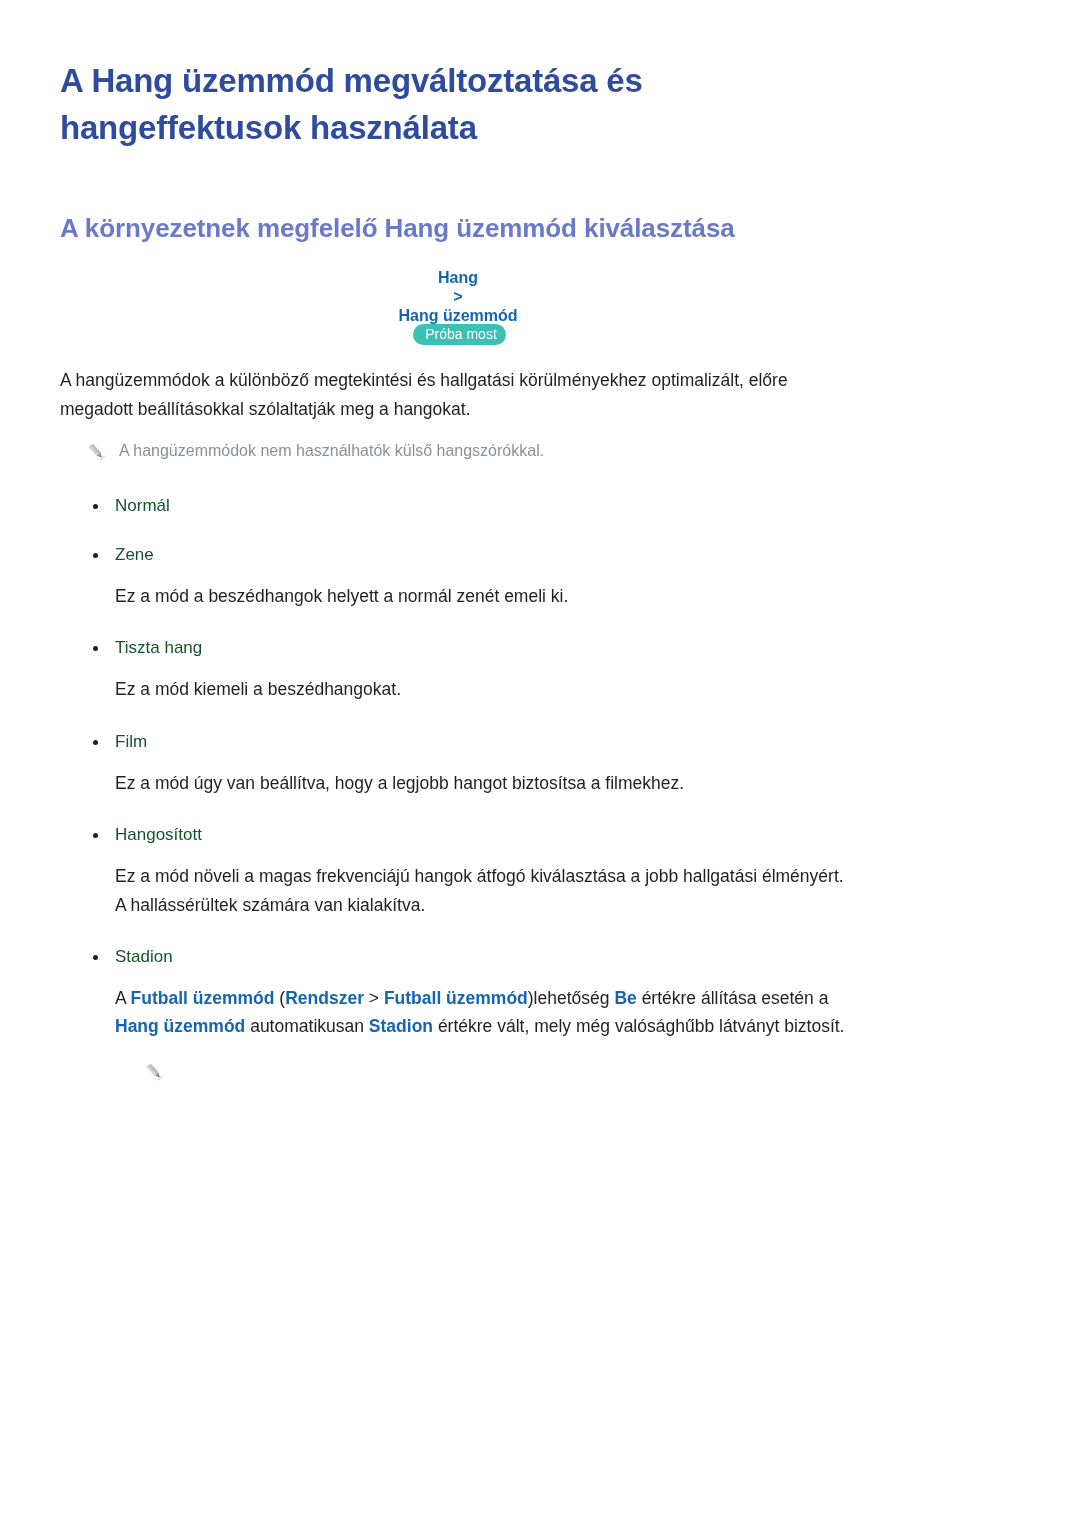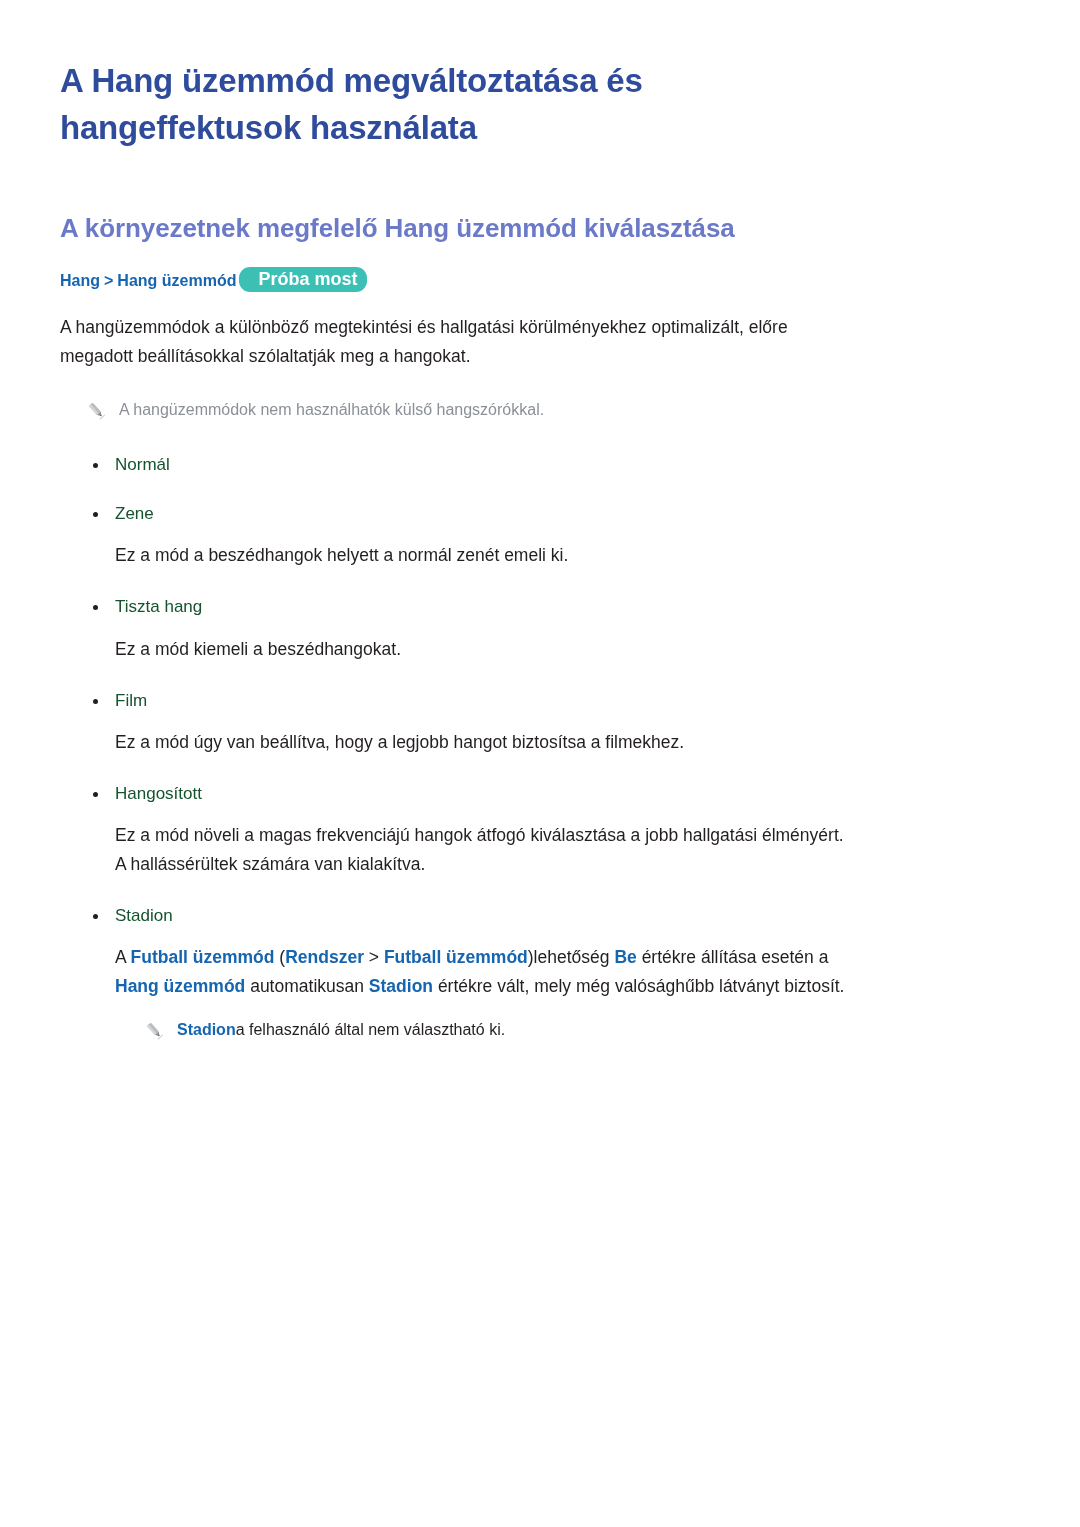--- a/index.html
+++ b/index.html
@@ -50,31 +50,32 @@
   
   .breadcrumb {
     margin-top: 22px;
     font-size: 16px;
     font-weight: bold;
     color: #1565b0;
     line-height: 1.2;
     display: flex;
     align-items: center;
     flex-wrap: wrap;
+    flex-direction: column;
   }
   .breadcrumb .crumb { white-space: pre; }
   .breadcrumb .sep { white-space: pre; padding: 0 4px; }
   .badge {
     display: inline-block;
     background: #3cc0b4;
     color: #ffffff;
-    font-size: 18px;
-    font-weight: bold;
+    font-size: 14px;
+    font-weight: normal;
     border-radius: 11px;
-    padding: 2px 9px 3px 19px;
+    padding: 2px 9px 3px 12px;
     line-height: 1.15;
     margin-left: 3px;
     position: relative;
     top: -1px;
     white-space: nowrap;
   }
 
   
   .body-para {
     margin: 0;
@@ -82,21 +83,21 @@
     font-size: 17.5px;
     line-height: 1.62;
     color: #231f20;
     max-width: 890px;
   }
 
   
   .note {
     display: flex;
     align-items: flex-start;
-    margin-top: 28px;
+    margin-top: 16px;
     padding-left: 25px;
   }
   .note .pencil-icon {
     flex: 0 0 auto;
     width: 22px;
     height: 22px;
     margin-right: 12px;
     margin-top: 2px;
   }
   .note .pencil-icon svg { display: block; }
@@ -235,19 +236,18 @@
             <svg width="22" height="22" viewBox="0 0 22 22" aria-hidden="true">
               <g transform="rotate(-42 11 11)">
                 <rect x="9" y="2.5" width="5.2" height="12.2" rx="1" fill="#b9bcc0"></rect>
                 <rect x="9" y="2.5" width="2.4" height="12.2" rx="0.6" fill="#d3d5d8"></rect>
                 <polygon points="9,14.7 14.2,14.7 11.6,18.4" fill="#8f9499"></polygon>
                 <polygon points="10.6,17.1 12.6,17.1 11.6,18.6" fill="#4e5256"></polygon>
                 <rect x="8.4" y="19.2" width="6.6" height="1.1" fill="#cfd2d5"></rect>
               </g>
             </svg>
           </span>
-          <span class="note-text"><span class="b em">Stadion</span><span class="k">a felhasználó által nem választható ki.</span></span>
         </div>
       </div>
     </li>
 
   </ul>
 </div>
 
 </body></html>

